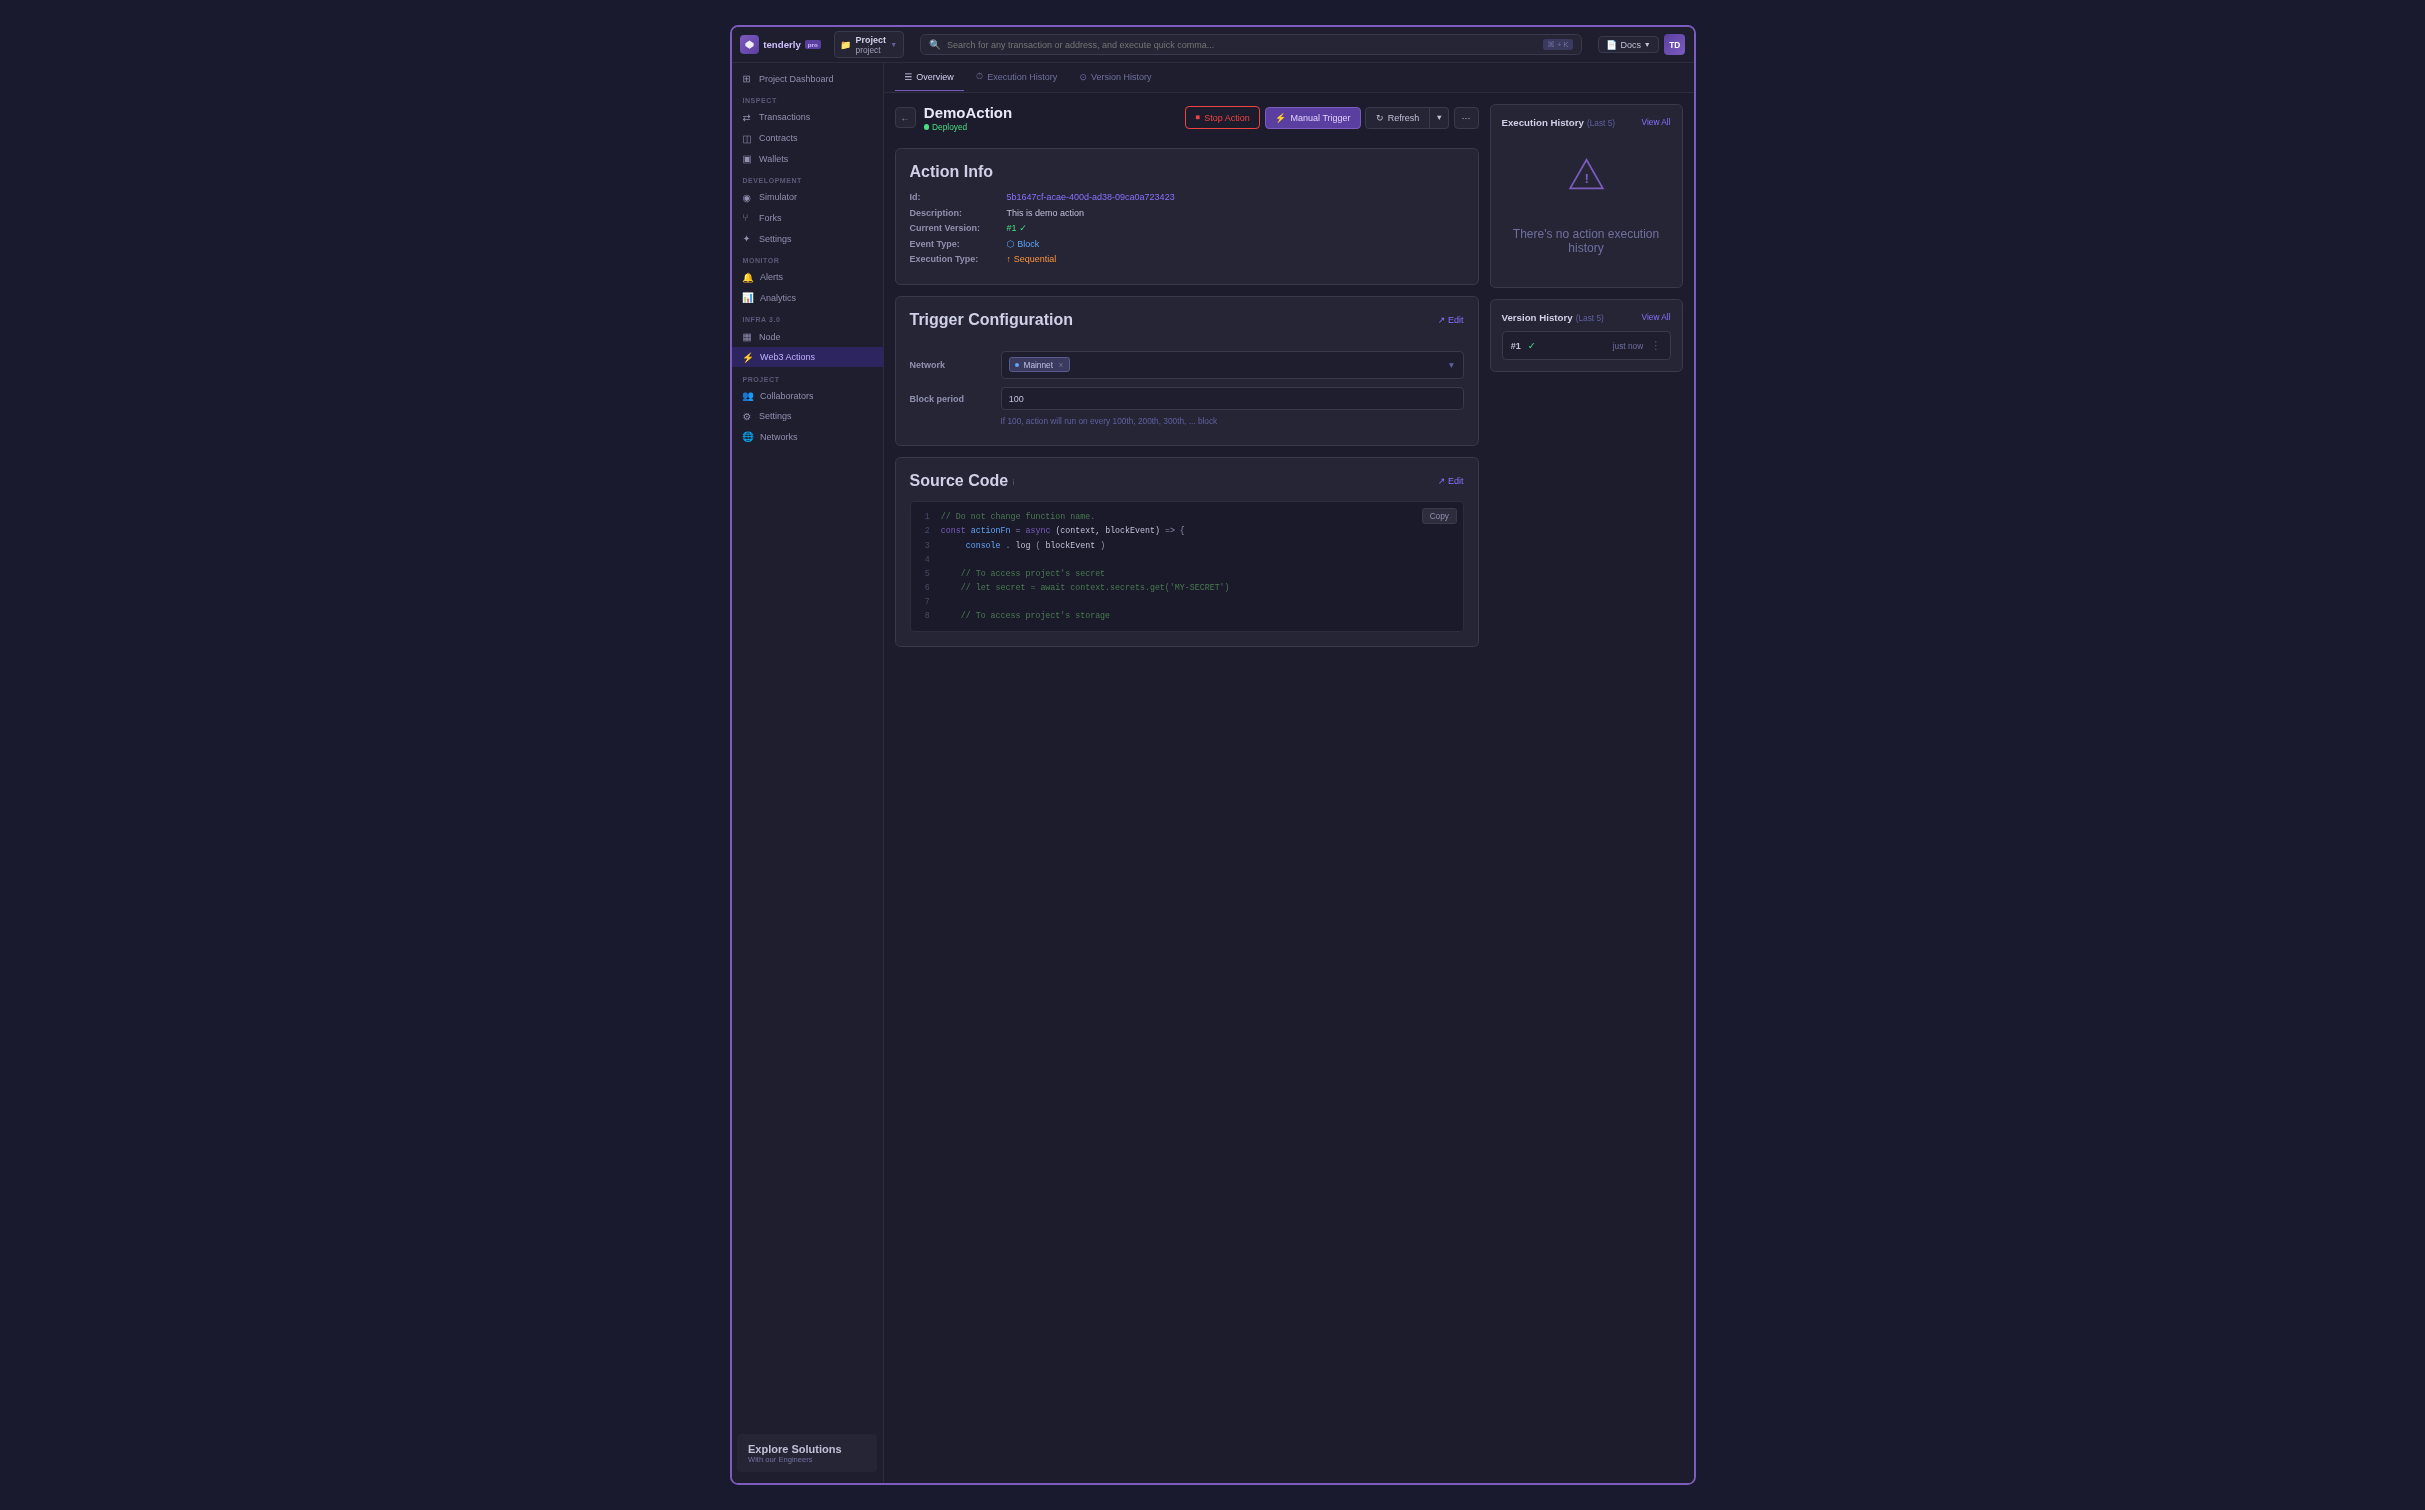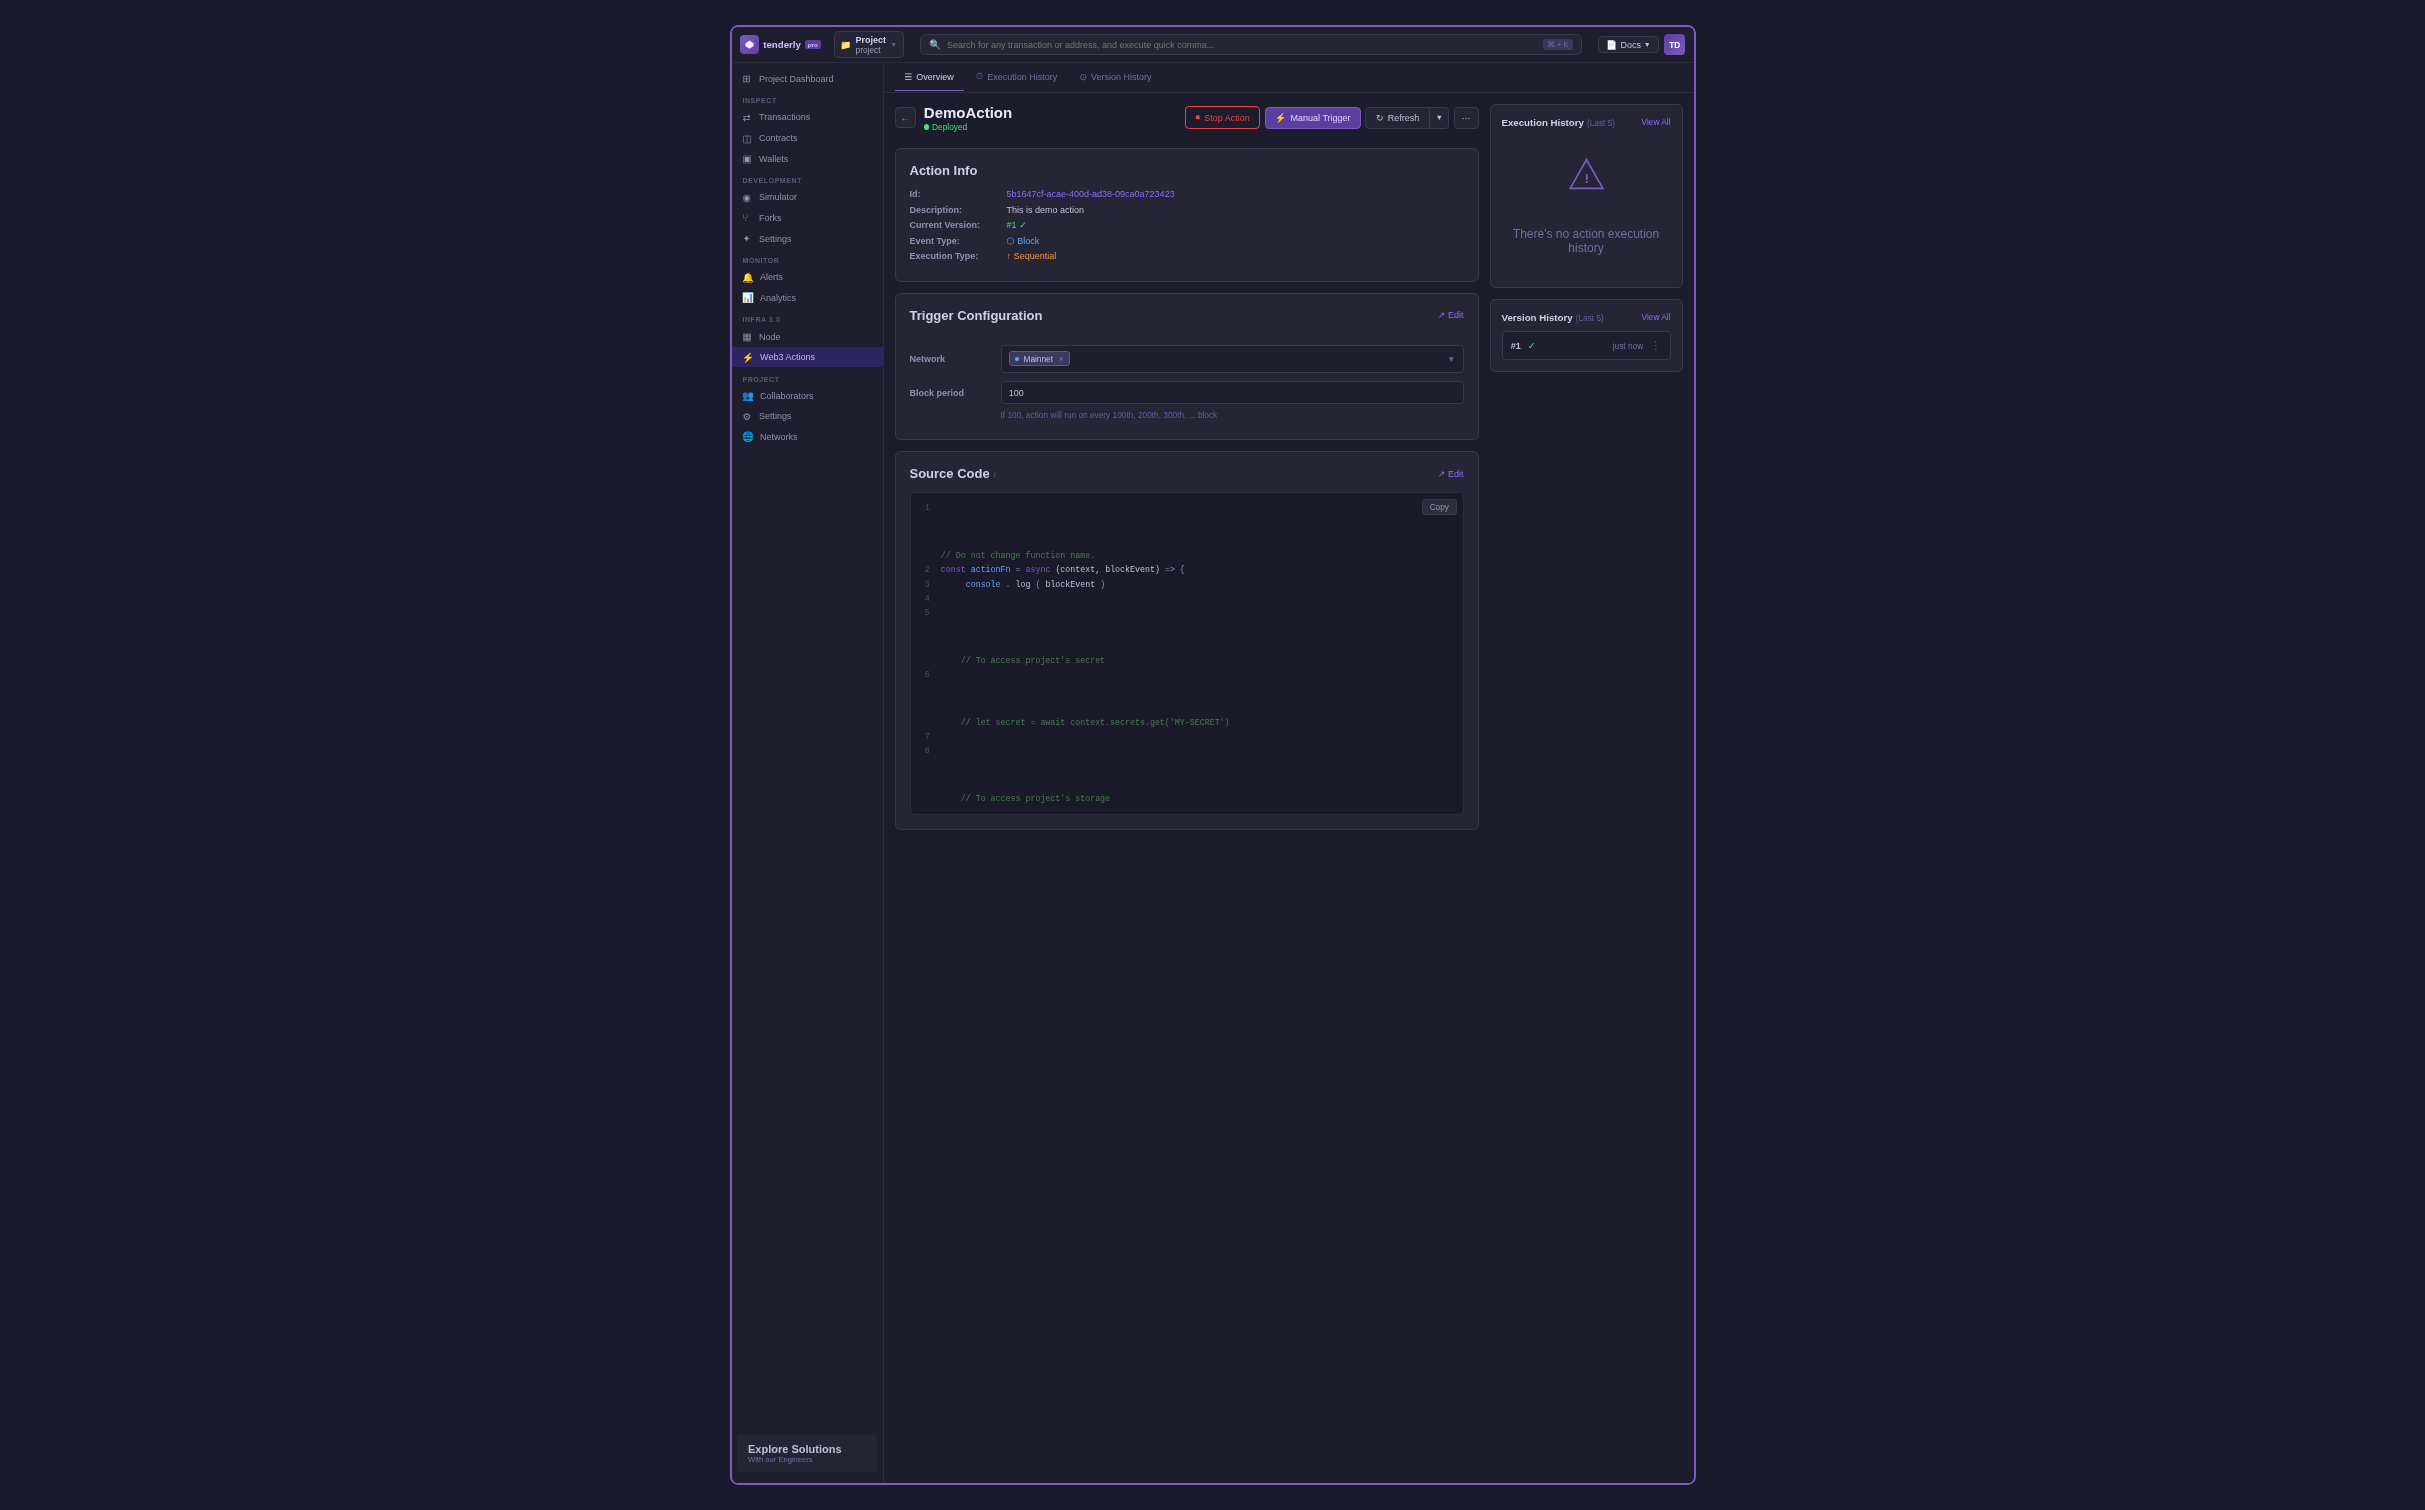--- a/index.html
+++ b/index.html
@@ -347,21 +347,21 @@
       font-size: 9px;
     }
     
     .card {
       background: #252535;
       border: 0.7px solid #3a3a4e;
       border-radius: 5.5px;
       padding: 14px;
     }
     .card-title {
-      font-size: 13px;
+      font-size: 16px;
       font-weight: 600;
       color: #d0d0e8;
       margin-bottom: 11px;
     }
     .info-row {
       display: flex;
       align-items: center;
       margin-bottom: 5.5px;
       font-size: 9px;
     }
@@ -468,21 +468,21 @@
       display: flex;
       gap: 11px;
     }
     .line-num {
       color: #4a4a6a;
       min-width: 11px;
       text-align: right;
       user-select: none;
     }
     .code-content { color: #c0c0d8; }
-    .kw-comment { color: #4a7a50; margin-top: 48px; }
+    .kw-comment { color: #4a7a50; }
     .kw-const { color: #7c5cbf; }
     .kw-async { color: #7c5cbf; }
     .kw-console { color: #60a5fa; }
     .copy-btn {
       position: absolute;
       top: 5.5px;
       right: 5.5px;
       background: #2d2d3e;
       border: 0.7px solid #3a3a4e;
       color: #9090b0;

